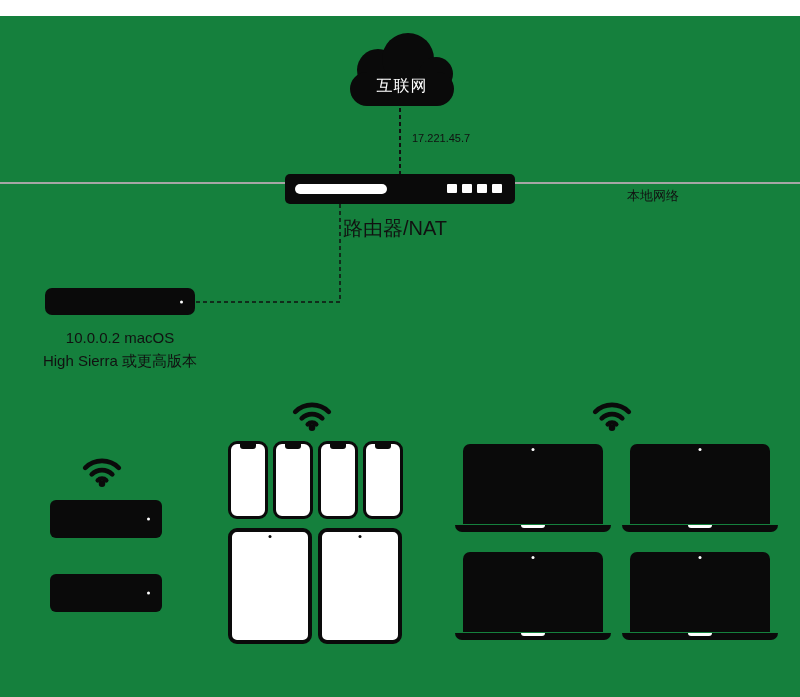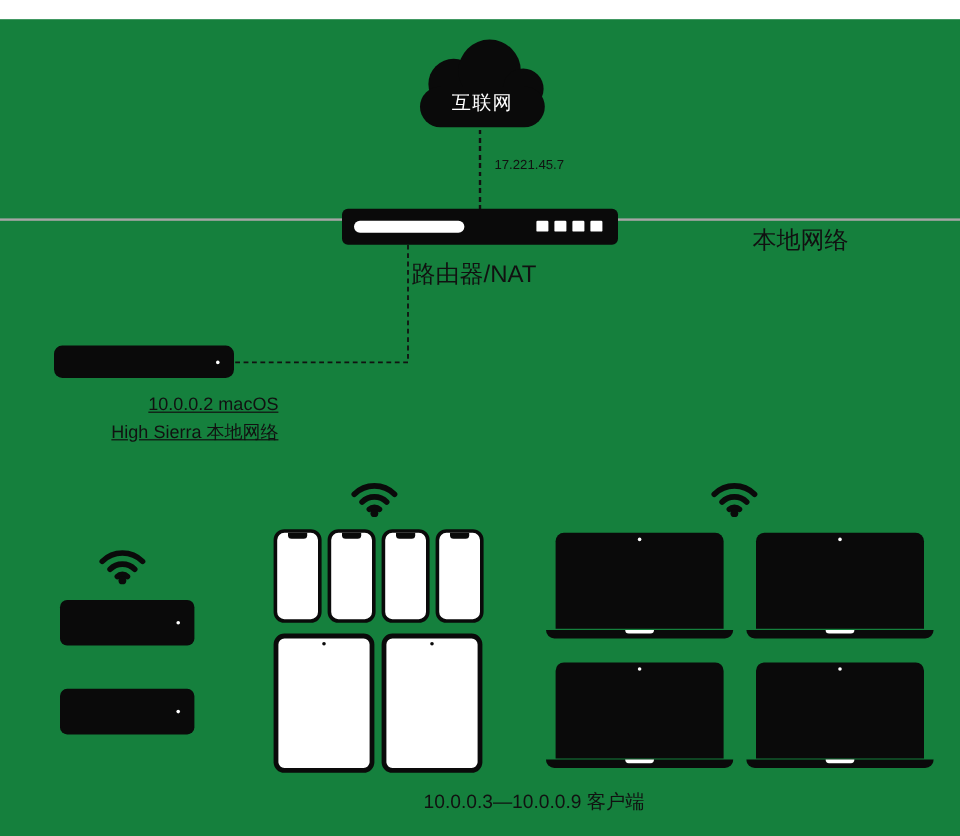--- a/index.html
+++ b/index.html
@@ -29,23 +29,23 @@
   .router { left:285px; top:158px; width:230px; height:30px; background:#0a0a0a; border-radius:5px; }
   .router-bar { position:absolute; left:10px; top:10px; width:92px; height:10px; background:#fff; border-radius:5px; }
   .router-led { position:absolute; top:10px; width:10px; height:9px; background:#fff; border-radius:1px; }
 
   
   .server { left:45px; top:272px; width:150px; height:27px; background:#0a0a0a; border-radius:7px; }
   .led-dot { position:absolute; right:12px; top:50%; transform:translateY(-50%); width:3px; height:3px; border-radius:50%; background:#fff; }
 
   
   .ip-label   { left:412px; top:116px; font-size:11px; }
-  .lan-label  { left:627px; top:171px; font-size:20px; }
+  .lan-label  { left:627px; top:171px; font-size:13px; }
   .router-label { left:343px; top:199px; font-size:20px; }
-  .server-label { left:32px; top:310px; width:200px; text-align:right; font-size:15px; line-height:23px;text-decoration:underline; }
+  .server-label { left:20px; top:310px; width:200px; text-align:center; font-size:15px; line-height:23px; }
   .server-label span { display:block; }
   .clients-label { left:270px; top:642px; width:350px; text-align:center; font-size:16px; }
 
   
   .wifi { width:56px; height:46px; }
   .wifi-left  { left:74px;  top:426px; }
   .wifi-mid   { left:284px; top:370px; }
   .wifi-right { left:584px; top:370px; }
 
   
@@ -116,21 +116,21 @@
 
   <svg class="abs elbow" width="160" height="104" viewBox="0 0 160 104">
     <path d="M152 0 L152 98 L7 98" fill="none" stroke="#111" stroke-width="1.5" stroke-dasharray="4 3"></path>
   </svg>
 
   <div class="abs server">
     <span class="led-dot"></span>
   </div>
   <div class="abs server-label">
     <span>10.0.0.2 macOS</span>
-    <span>High Sierra 本地网络</span>
+    <span>High Sierra 或更高版本</span>
   </div>
 
   <svg class="abs wifi wifi-left" viewBox="0 0 60 48">
     <path d="M12 27 A25.5 25.5 0 0 1 48 27" fill="none" stroke="#0a0a0a" stroke-width="5" stroke-linecap="round"></path>
     <path d="M19 34 A15.6 15.6 0 0 1 41 34" fill="none" stroke="#0a0a0a" stroke-width="5" stroke-linecap="round"></path>
     <path d="M25.5 40.5 A6.4 6.4 0 0 1 34.5 40.5" fill="none" stroke="#0a0a0a" stroke-width="5" stroke-linecap="round"></path>
     <circle cx="30" cy="44" r="3.5" fill="#0a0a0a"></circle>
   </svg>
   <svg class="abs wifi wifi-mid" viewBox="0 0 60 48">
     <path d="M12 27 A25.5 25.5 0 0 1 48 27" fill="none" stroke="#0a0a0a" stroke-width="5" stroke-linecap="round"></path>
@@ -194,15 +194,14 @@
       </div>
     <div class="mb-base"></div>
   </div>
   <div class="abs macbook mb-4">
     <div class="mb-screen">
         <span class="mb-cam"></span>
       </div>
     <div class="mb-base"></div>
   </div>
 
-  <div class="abs clients-label">10.0.0.3—10.0.0.9 客户端</div>
 
 </div>
 
 </body></html>

